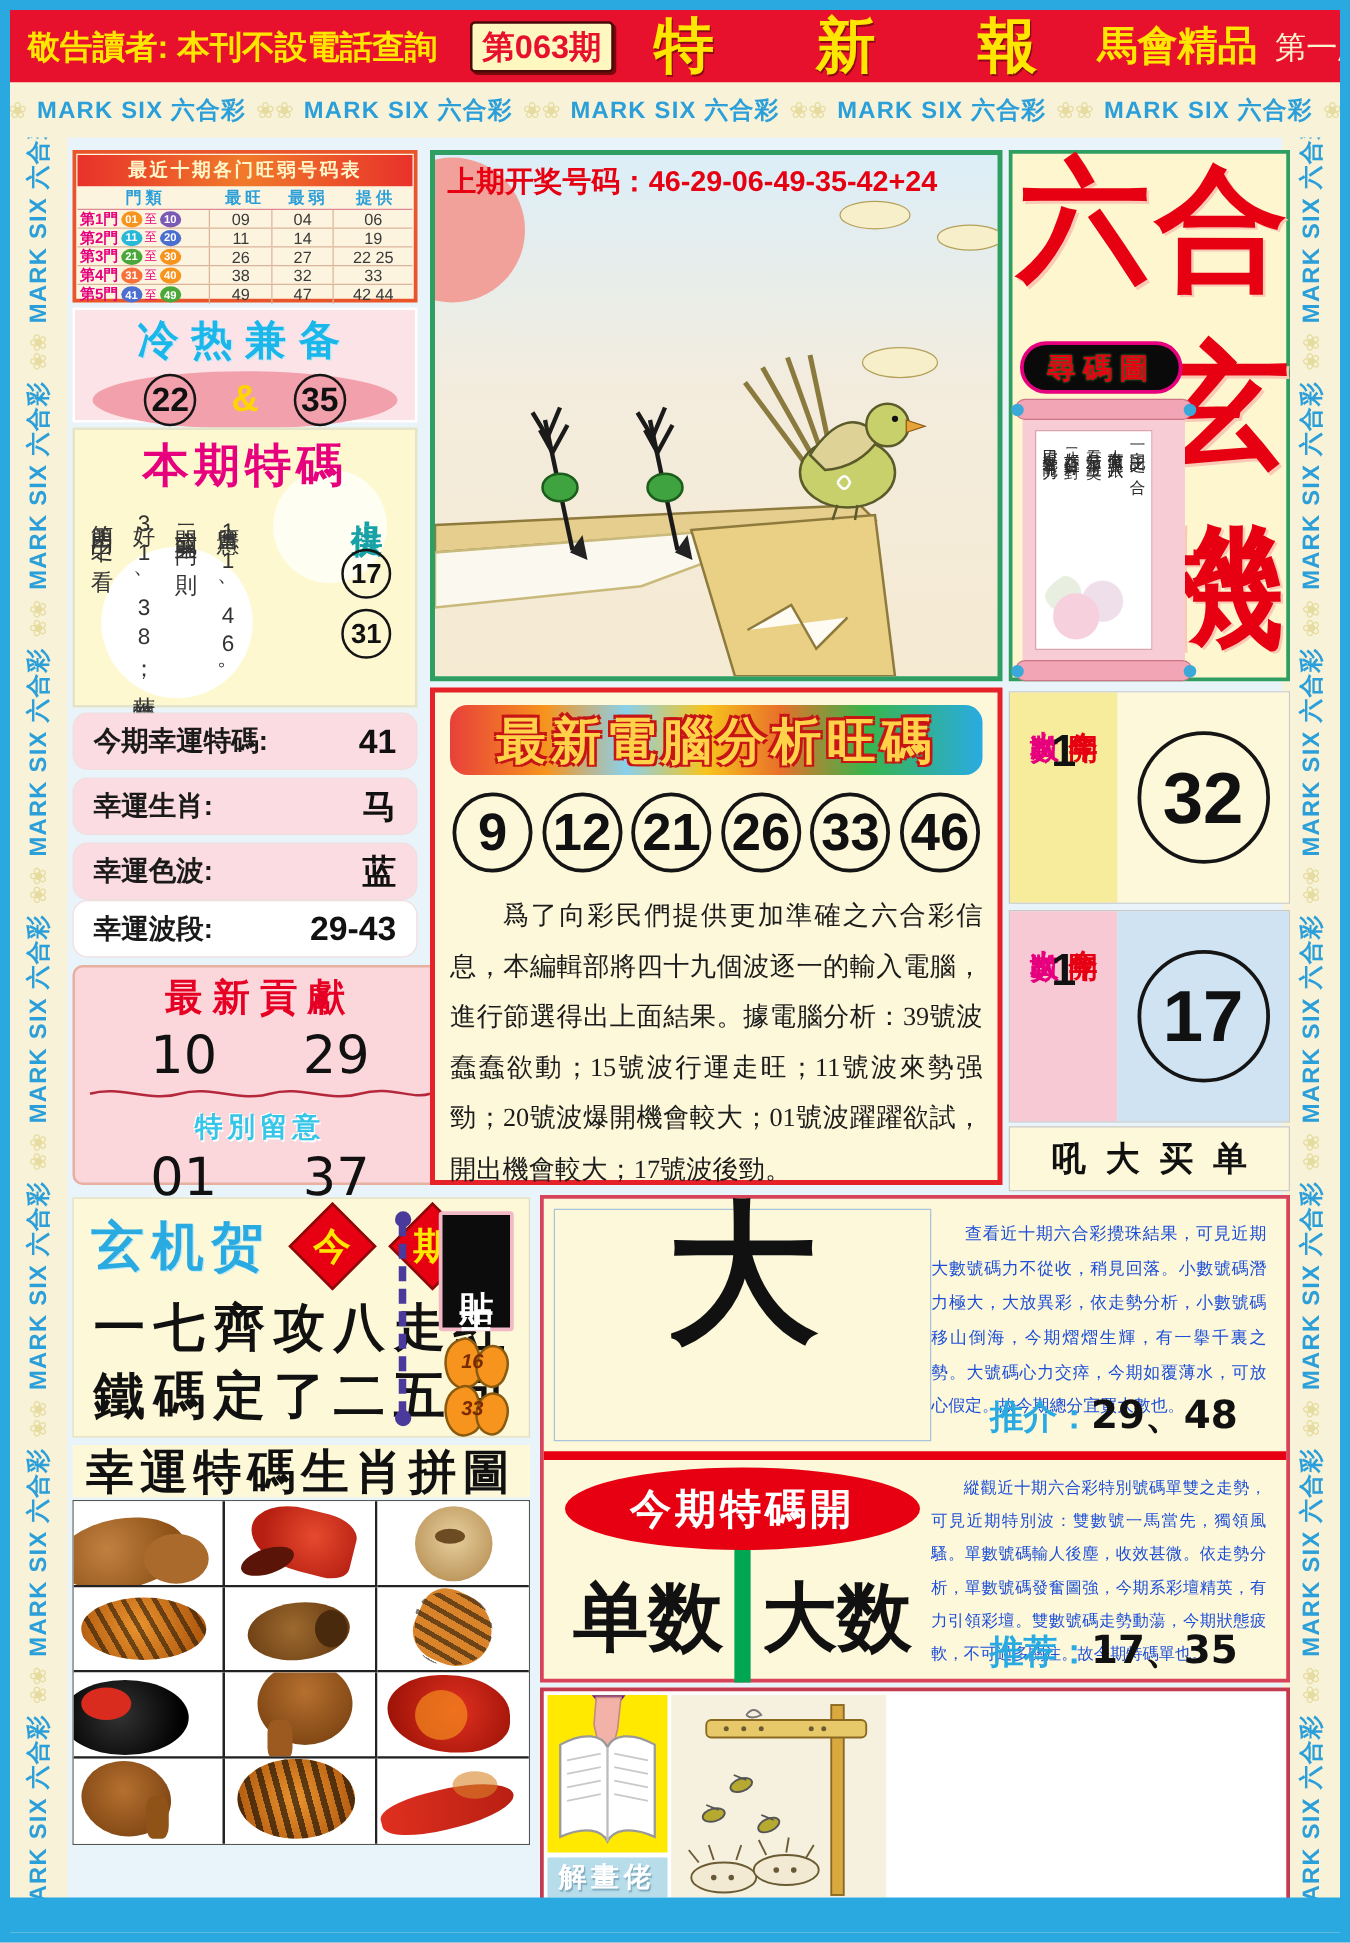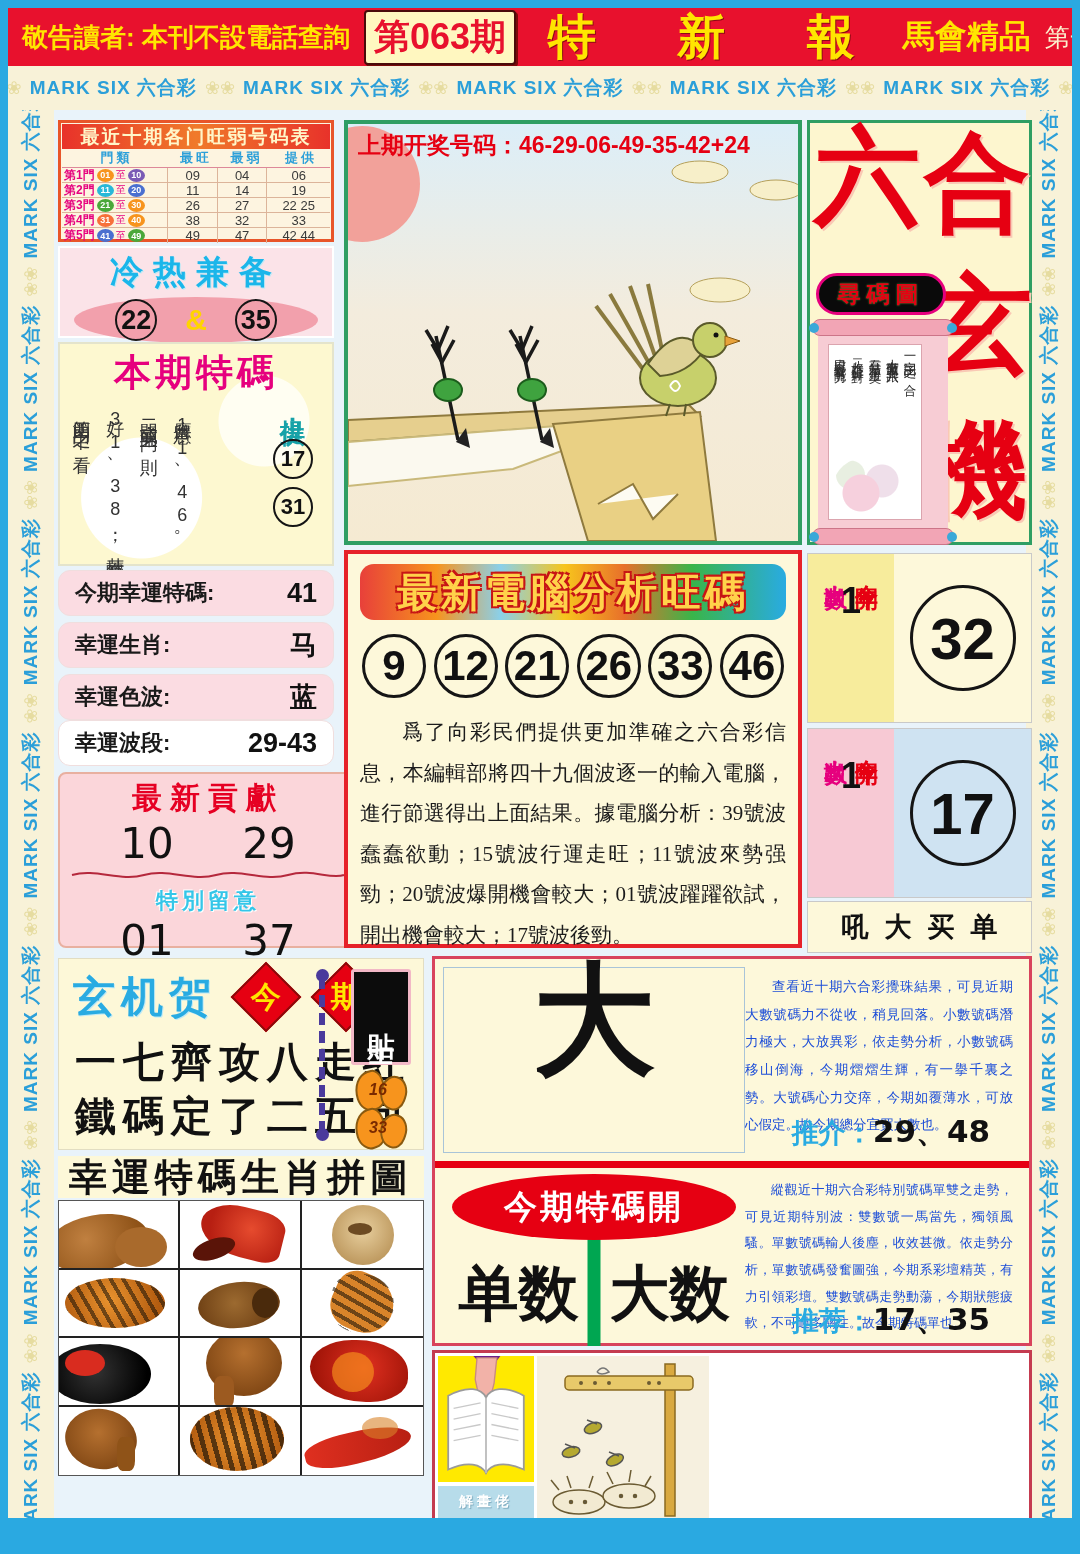--- a/index.html
+++ b/index.html
@@ -4,40 +4,40 @@
 <style>
   html,body{margin:0;padding:0;background:#9db8c6;}
   *{box-sizing:border-box;}
   .page{position:relative;width:1080px;height:1554px;margin:0 auto;background:#f8f2d8;
         border:8px solid #2aa9e1;overflow:hidden;font-family:"Liberation Sans",sans-serif;}
   .abs{position:absolute;}
 
   
   .hdr{left:0;top:0;width:1064px;height:58px;background:#e8112d;display:flex;align-items:center;padding:0 14px;gap:14px;}
   .hdr .notice{color:#ffe600;font-size:26px;font-weight:bold;white-space:nowrap;}
-  .issue{background:#fff7c0;border:2px solid #4a0a0a;border-radius:4px;color:#e8112d;font-size:36px;font-weight:bold;padding:1px 8px;box-shadow:2px 2px 0 #7a0a0a;white-space:nowrap;}
+  .issue{background:#fff7c0;border:2px solid #4a0a0a;border-radius:4px;color:#e8112d;font-size:26px;font-weight:bold;padding:1px 8px;box-shadow:2px 2px 0 #7a0a0a;white-space:nowrap;margin-left:12px;}
   .paper-title{color:#ffe600;font-size:48px;font-weight:bold;letter-spacing:34px;margin-left:18px;white-space:nowrap;text-shadow:1px 1px 0 #8a0a14;}
   .paper-sub{color:#ffe600;font-size:32px;font-weight:bold;white-space:nowrap;}
   .edition{color:#fbf2cf;font-size:25px;margin-left:auto;white-space:nowrap;}
 
   
   .mq-top{left:0;top:58px;width:1064px;height:44px;background:#f8f2d8;display:flex;align-items:center;justify-content:center;overflow:hidden;white-space:nowrap;}
   .mtx{color:#2b9fd9;font-weight:bold;font-size:19px;letter-spacing:1px;margin:0 4px;}
   .fl{color:#e6dca0;font-size:18px;margin:0 4px;}
   .mq-side{width:46px;height:1410px;background:#f8f2d8;overflow:hidden;}
   .mq-rot{position:absolute;left:0;top:0;width:1410px;height:46px;display:flex;align-items:center;justify-content:center;white-space:nowrap;transform-origin:0 0;transform:rotate(-90deg) translateX(-1410px);}
   .content-bg{left:46px;top:102px;width:972px;height:1416px;background:#e9f3fa;}
 
   
   .box{position:absolute;background:#fdf8da;}
   .circle{display:inline-flex;align-items:center;justify-content:center;border:3px solid #151515;border-radius:50%;font-weight:bold;color:#111;background:transparent;}
 
   
   .htable{left:50px;top:112px;width:276px;height:122px;border:3px solid #e8552a;background:#fdf4e0;padding:1px;}
-  .ht-title{height:25px;background:linear-gradient(90deg,#e8322a,#f07a2a,#e8322a);color:#fff6c9;font-weight:bold;font-size:19px;display:flex;align-items:center;justify-content:center;letter-spacing:2px;}
+  .ht-title{height:25px;background:linear-gradient(90deg,#e8322a,#f07a2a,#e8322a);color:#fff6c9;font-weight:bold;font-size:15px;display:flex;align-items:center;justify-content:center;letter-spacing:2px;}
   .ht-head{display:flex;height:19px;border-bottom:1px solid #d89; }
   .ht-head div{color:#2b9fd9;font-weight:bold;font-size:13px;display:flex;align-items:center;justify-content:center;letter-spacing:3px;}
   .ht-row{display:flex;height:15px;border-bottom:1px solid #dcb49a;}
   .ht-row:last-child{border-bottom:none;}
   .c-door{width:112px;display:flex;align-items:center;gap:2px;padding-left:2px;border-right:1px solid #dcb49a;}
   .c-num{width:52px;display:flex;align-items:center;justify-content:center;font-size:13px;color:#3a3a3a;border-right:1px solid #dcb49a;}
   .c-prov{width:66px;border-right:none;}
   .door-lbl{color:#e6007e;font-weight:bold;font-size:12px;}
   .zhi{color:#e6007e;font-size:10px;}
   .ball{width:17px;height:13px;border-radius:50%;color:#fff;font-size:9px;font-weight:bold;display:inline-flex;align-items:center;justify-content:center;}
@@ -148,21 +148,21 @@
   .pgrid{left:50px;top:1192px;width:366px;height:276px;display:grid;grid-template-columns:repeat(3,1fr);grid-template-rows:repeat(4,1fr);border:1px solid #555;background:#fff;}
   .pcell{position:relative;background:#fff;border-right:2px solid #222;border-bottom:2px solid #222;overflow:hidden;}
   .pcell:nth-child(3n){border-right:none;}
   .pcell:nth-child(n+10){border-bottom:none;}
   .pcell i{position:absolute;border-radius:50%;}
 
   
   .explain{left:424px;top:1342px;width:600px;height:174px;border:3px solid #c43b50;background:#fff;display:flex;padding:3px;gap:3px;}
   .ex-left{width:96px;display:flex;flex-direction:column;gap:4px;}
   .ex-yellow{flex:1;background:#ffe900;display:flex;align-items:flex-start;justify-content:center;overflow:hidden;}
-  .ex-label{height:32px;background:#b7dcea;display:flex;align-items:center;justify-content:center;color:#fff;font-size:14px;font-weight:bold;letter-spacing:4px;text-shadow:1px 1px 1px #7aa8bc;}
+  .ex-label{height:32px;background:#b7dcea;display:flex;align-items:center;justify-content:center;color:#fff;font-size:22px;font-weight:bold;letter-spacing:4px;text-shadow:1px 1px 1px #7aa8bc;}
   .ex-draw{width:172px;background:#f6f0df;}
   .ex-rest{flex:1;background:#fff;}
 
   .blue-bar{left:0;top:1510px;width:1064px;height:36px;background:#2aa9e1;}
 </style>
 </head>
 <body>
 
 <div class="page">
 

